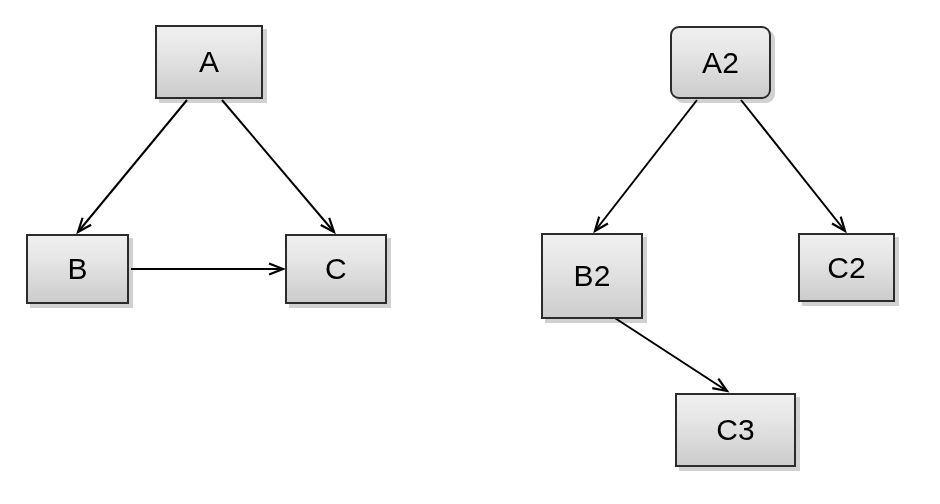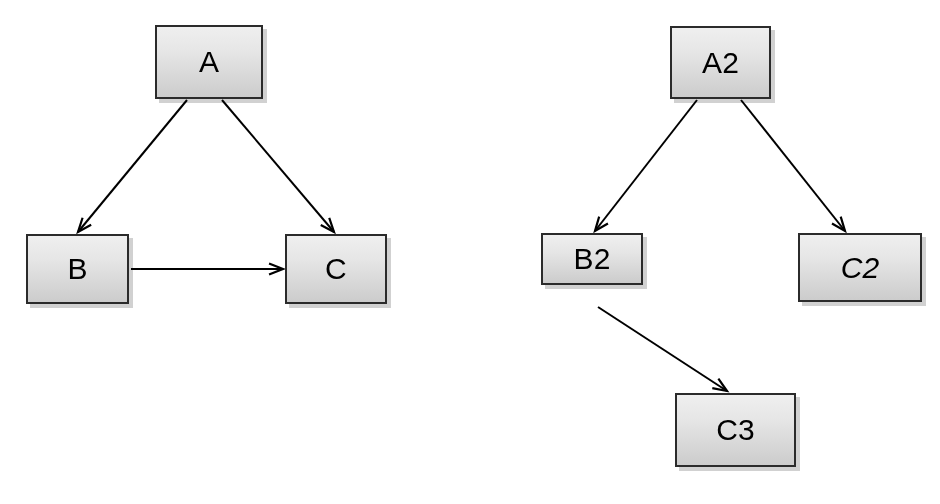--- a/index.html
+++ b/index.html
@@ -80,27 +80,27 @@
   <div id="node-layer">
       <div class="node" style="left: 155px; top: 25px; width: 108px; height: 74px;">
         <span class="node-label">A</span>
       </div>
       <div class="node" style="left: 26px; top: 234px; width: 103px; height: 70px;">
         <span class="node-label">B</span>
       </div>
       <div class="node" style="left: 285px; top: 234px; width: 102px; height: 70px;">
         <span class="node-label">C</span>
       </div>
-      <div class="node" style="left: 670px; top: 26px; width: 101px; height: 73px;">
+      <div class="node" style="left: 670px; top: 26px; width: 101px; height: 73px; border-radius: 9px;">
         <span class="node-label">A2</span>
       </div>
-      <div class="node" style="left: 541px; top: 233px; width: 102px; height: 52px;">
+      <div class="node" style="left: 541px; top: 233px; width: 102px; height: 86px;">
         <span class="node-label">B2</span>
       </div>
-      <div class="node" style="left: 798px; top: 233px; width: 124px; height: 69px; font-style: italic;">
+      <div class="node" style="left: 798px; top: 233px; width: 97px; height: 69px;">
         <span class="node-label">C2</span>
       </div>
       <div class="node" style="left: 675px; top: 393px; width: 121px; height: 74px;">
         <span class="node-label">C3</span>
       </div>
     </div>
 
 </div>
 
 </body></html>

